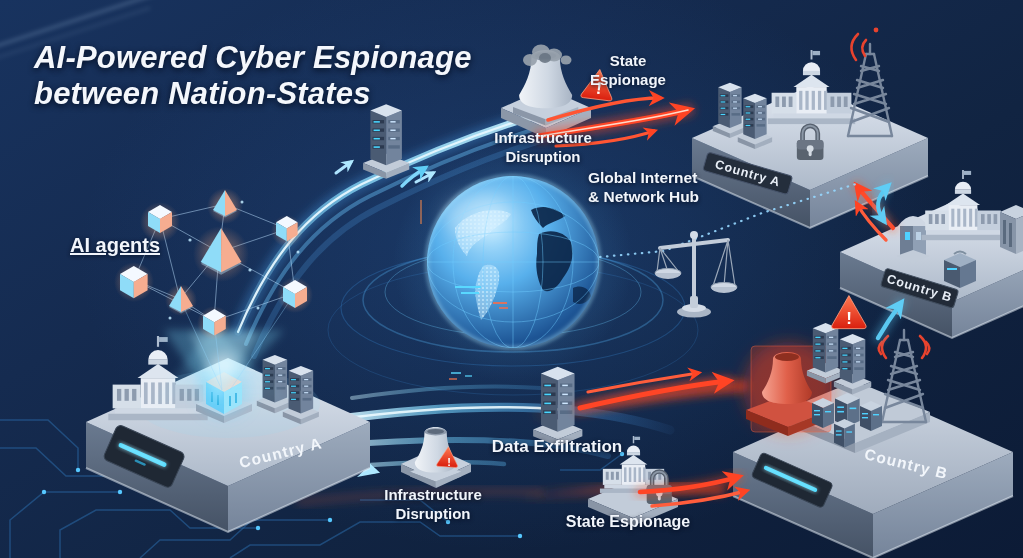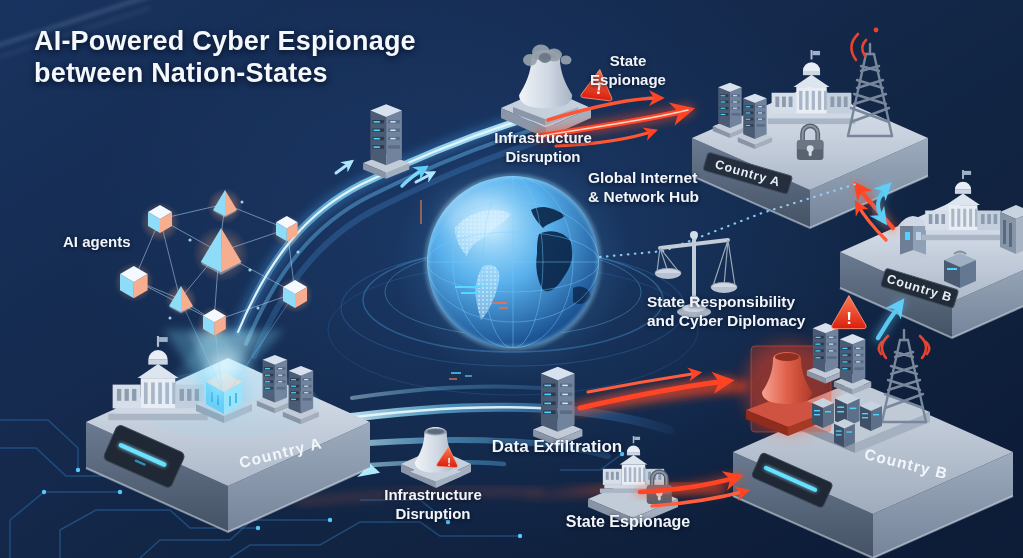--- a/index.html
+++ b/index.html
@@ -10,24 +10,24 @@
       linear-gradient(148deg,#18335f 0%,#152b50 32%,#112442 62%,#0c1b36 100%);
     font-family:"Liberation Sans",sans-serif;
   }
   svg.scene{position:absolute;left:0;top:0;}
   .lbl{
     position:absolute;color:#f1f5fb;font-weight:700;white-space:pre-line;
     text-shadow:0 1px 4px rgba(2,10,28,.85);line-height:1.25;
   }
   .lbl.center{text-align:center;}
   .title{
-    left:34px;top:26px;width:460px;font-size:27px;line-height:1.17;
-    letter-spacing:.2px;color:#f4f7fc;text-shadow:0 2px 6px rgba(2,10,28,.9);
+    left:34px;top:40px;width:460px;font-size:31px;line-height:1.17;
+    letter-spacing:.2px;color:#f4f7fc;text-shadow:0 2px 6px rgba(2,10,28,.9);font-style:italic;
   }
-  .ai-agents{left:63px;top:233px;font-size:15px;font-weight:600;}
+  .ai-agents{left:70px;top:233px;font-size:20px;font-weight:600;text-decoration:underline;}
   .infra-top{left:468px;top:129px;width:150px;font-size:15px;font-weight:600;}
   .esp-top{left:568px;top:52px;width:120px;font-size:15px;font-weight:600;}
   .hub{left:588px;top:168px;width:180px;font-size:15.5px;font-weight:700;}
   .resp{left:647px;top:292px;width:200px;font-size:15.5px;font-weight:600;}
   .exfil{left:477px;top:436px;width:160px;font-size:17px;font-weight:600;}
   .infra-bot{left:358px;top:486px;width:150px;font-size:15px;font-weight:600;}
   .esp-bot{left:548px;top:512px;width:160px;font-size:16px;font-weight:600;}
   .country-text{font-weight:700;letter-spacing:1.2px;fill:#f2f6fb;font-size:15.5px;}
   .plate-text{font-weight:700;letter-spacing:.8px;fill:#e9eff7;font-size:12.5px;}
   .warn-text{font-weight:800;fill:#ffffff;}
@@ -608,20 +608,18 @@
 
 <div class="lbl title">AI-Powered Cyber Espionage
 between Nation-States</div>
 <div class="lbl ai-agents">AI agents</div>
 <div class="lbl center infra-top">Infrastructure
 Disruption</div>
 <div class="lbl center esp-top">State
 Espionage</div>
 <div class="lbl hub">Global Internet
 &amp; Network Hub</div>
-<div class="lbl resp">State Responsibility
-and Cyber Diplomacy</div>
 <div class="lbl center exfil">Data Exfiltration</div>
 <div class="lbl center infra-bot">Infrastructure
 Disruption</div>
 <div class="lbl center esp-bot">State Espionage</div>
 
 </div>
 
 </body></html>

